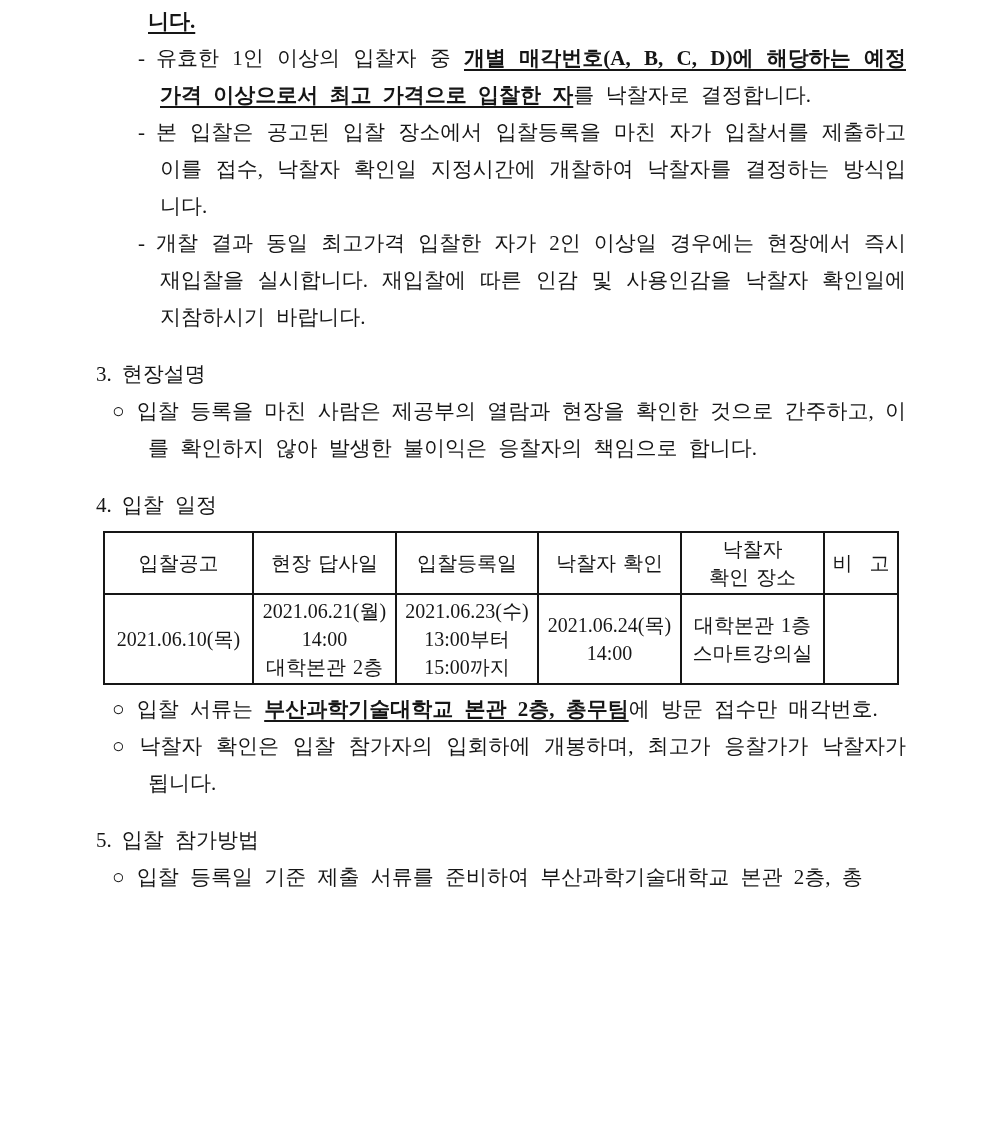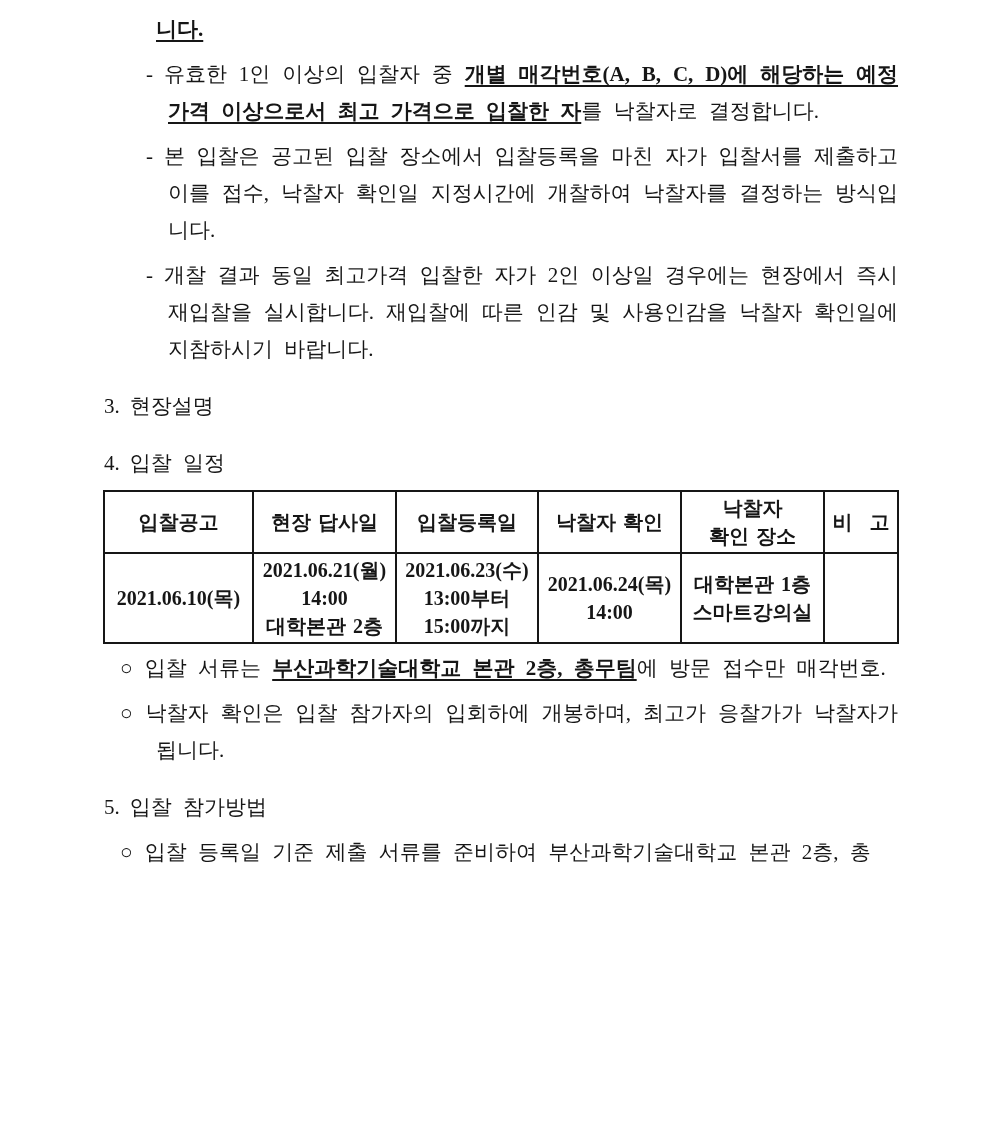--- a/index.html
+++ b/index.html
@@ -12,21 +12,21 @@
   .page {
     width: 992px; height: 1142px;
     padding: 3px 86px 0 96px;
     font-family: "Liberation Serif", "DejaVu Serif", serif;
     font-size: 21px;
     line-height: 37px;
     color: #161616;
     text-align: justify;
     word-spacing: 6px;
   }
-  p { margin: 8px; }
+  p { margin: 0; }
   .frag { padding-left: 52px; }
   .em {
     font-weight: bold;
     text-decoration: underline;
     text-decoration-thickness: 2px;
     text-underline-offset: 4px;
   }
   .sec-head { margin-top: 20px; }
   .sec-num { margin-right: 10px; }
   .o-item { padding-left: 52px; text-indent: -36px; }
@@ -36,21 +36,20 @@
   .bid-table {
     border-collapse: collapse;
     table-layout: fixed;
     width: 794px;
     margin: 7px 0 6px 7px;
     text-align: center;
     font-size: 20px;
     line-height: 28px;
     word-spacing: 2px;
     text-indent: 0;
-    font-weight: bold;
   }
   .bid-table td {
     border: 2px solid #161616;
     vertical-align: middle;
     padding: 2px 2px;
     overflow: hidden;
   }
   .bid-table tr.hrow td { height: 62px; }
   .bid-table tr.brow td { height: 88px; }
   .bid-table td.wide { word-spacing: 12px; margin-left: 12px; }
@@ -66,20 +65,21 @@
 
   <p class="dash-item"><span class="dash">-</span><span>유효한 1인 이상의 입찰자 중 </span><span class="em">개별 매각번호(A, B, C, D)에 해당하는 예정 가격 이상으로서 최고 가격으로 입찰한 자</span><span>를 낙찰자로 결정합니다.</span></p>
 
   <p class="dash-item"><span class="dash">-</span><span>본 입찰은 공고된 입찰 장소에서 입찰등록을 마친 자가 입찰서를 제출하고 이를 접수, 낙찰자 확인일 지정시간에 개찰하여 낙찰자를 결정하는 방식입니다.</span></p>
 
   <p class="dash-item"><span class="dash">-</span><span>개찰 결과 동일 최고가격 입찰한 자가 2인 이상일 경우에는 현장에서 즉시 재입찰을 실시합니다. 재입찰에 따른 인감 및 사용인감을 낙찰자 확인일에 지참하시기 바랍니다.</span></p>
 
   <p class="sec-head"><span class="sec-num">3.</span><span>현장설명</span></p>
 
 
+  <p class="o-item"><span class="bullet">○</span><span>입찰 등록을 마친 사람은 제공부의 열람과 현장을 확인한 것으로 간주하고, 이를 확인하지 않아 발생한 불이익은 응찰자의 책임으로 합니다.</span></p>
 
   <p class="sec-head"><span class="sec-num">4.</span><span>입찰 일정</span></p>
 
   <table class="bid-table">
     <colgroup>
       <col style="width:149px">
         <col style="width:143px">
         <col style="width:142px">
       <col style="width:143px">
         <col style="width:143px">

